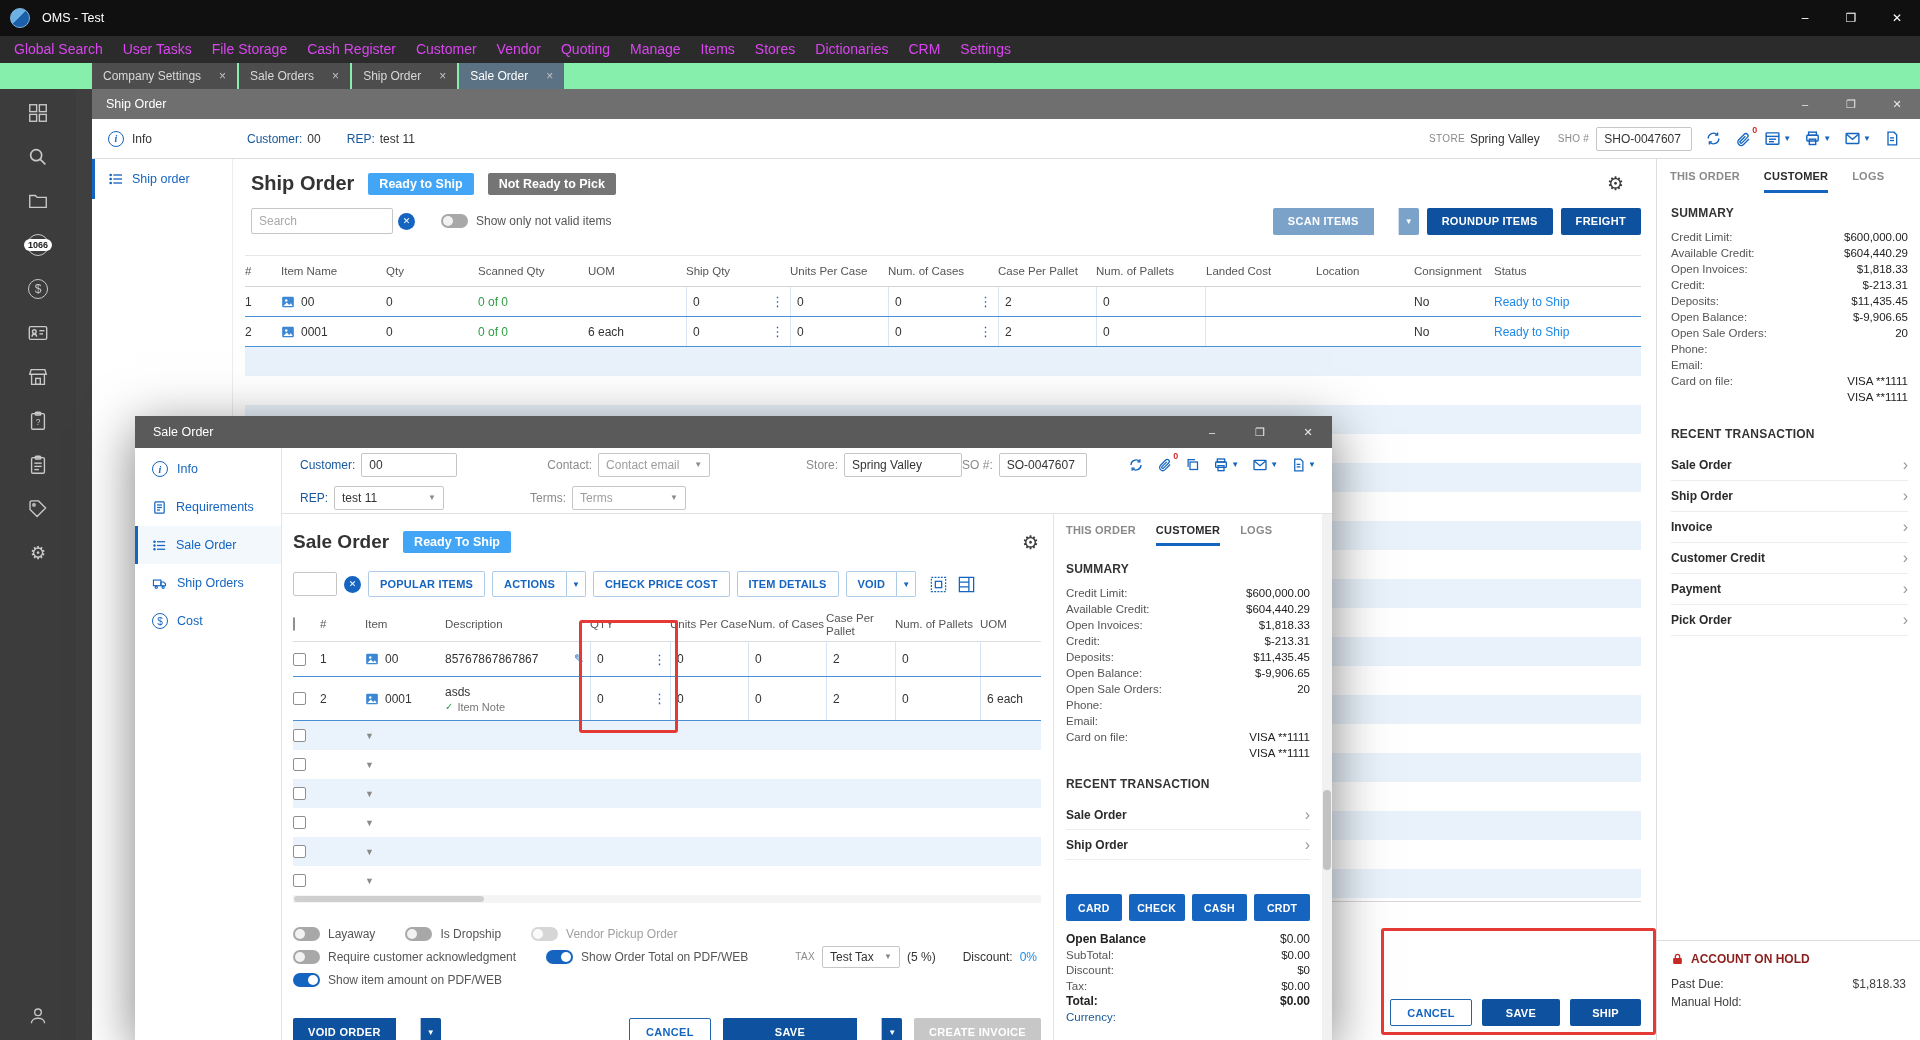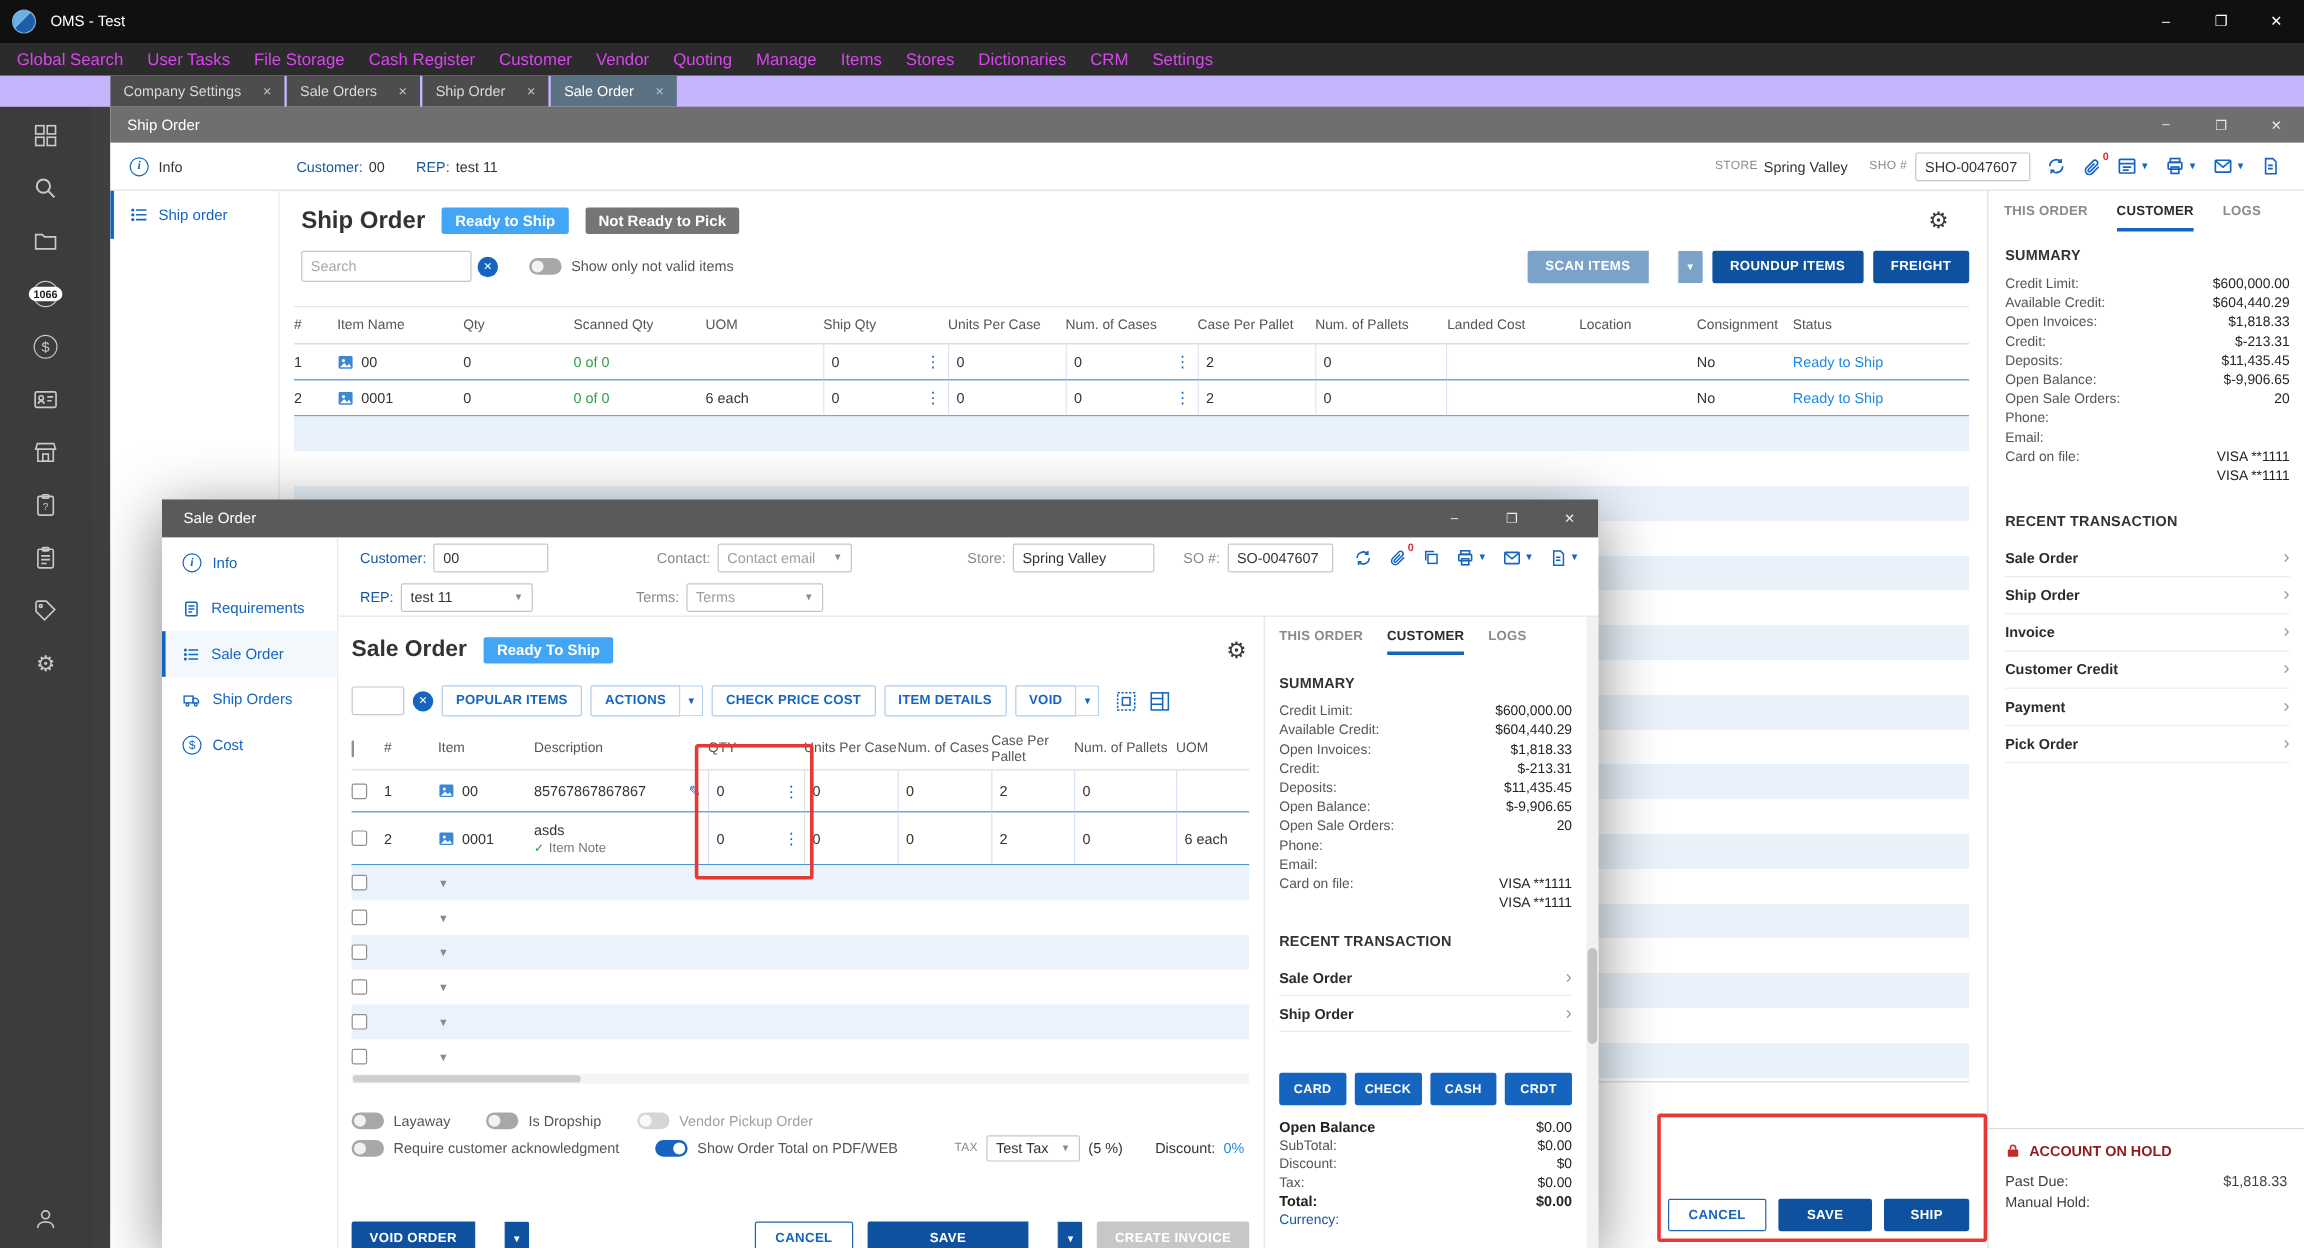--- a/index.html
+++ b/index.html
@@ -12,21 +12,21 @@
   .app-logo { width:20px; height:20px; border-radius:50%; margin-left:10px; background:linear-gradient(135deg,#6db1e4 45%,#1a5fa8 45%); border:1px solid #7fb5e0; }
   .app-title { margin-left:12px; font-size:12.5px; }
   .win-btns { margin-left:auto; display:flex; height:100%; }
   .win-btn { width:46px; height:100%; display:flex; align-items:center; justify-content:center; font-size:12px; color:#fff; }
 
   
   .menubar { position:absolute; left:0; top:36px; width:1920px; height:27px; background:#2b2b2b; display:flex; align-items:center; padding-left:4px; z-index:5; }
   .menu-item { padding:0 10px; color:#d946ef; font-size:14px; line-height:27px; white-space:nowrap; }
 
   
-  .tabstrip { position:absolute; left:0; top:63px; width:1920px; height:26px; background:#c4b5fd; display:flex; align-items:flex-end; padding-left:92px; gap:2px; z-index:5; }
+  .tabstrip { position:absolute; left:0; top:63px; width:1920px; height:26px; background:#86efac; display:flex; align-items:flex-end; padding-left:92px; gap:2px; z-index:5; }
   .tab { height:26px; display:flex; align-items:center; background:#4d4d4d; color:#d9d9d9; font-size:12px; padding:0 11px; white-space:nowrap; }
   .tab.active { background:#5b7184; color:#fff; }
   .tab-close { font-size:12px; color:#c2c2c2; margin-left:18px; }
 
   
   .sidebar { position:absolute; left:0; top:89px; width:76px; bottom:0; background:#3c3c3c; display:flex; flex-direction:column; align-items:center; padding-top:12px; z-index:4; }
   .side-icon { width:24px; height:24px; margin-bottom:20px; display:flex; align-items:center; justify-content:center; color:#c9c9c9; position:relative; font-size:18px; }
   .badge-circle { width:22px; height:22px; border:1.5px solid #c9c9c9; border-radius:50%; }
   .badge-pill { position:absolute; left:50%; top:50%; transform:translate(-50%,-50%); background:#fff; border-radius:7px; padding:1px 4px; font-size:9px; font-weight:bold; color:#222; white-space:nowrap; }
   .dollar-circle, .cost-circle { width:20px; height:20px; border:1.5px solid #c9c9c9; border-radius:50%; display:flex; align-items:center; justify-content:center; font-size:12px; color:#c9c9c9; }
@@ -668,21 +668,21 @@
     <div class="dh-row">
       <span class="lbl-blue">Customer:</span>
       <input class="field" style="width: 96px; margin-left: 6px;" readonly="" value="00">
       <span class="lbl-gray" style="margin-left:90px;">Contact:</span>
       <div class="field sel" style="width:112px;margin-left:6px;">
         <span class="placeholder">Contact email</span>
         <span class="caret-g">▼</span>
       </div>
       <span class="lbl-gray" style="margin-left:96px;">Store:</span>
       <input class="field" style="width: 118px; margin-left: 6px;" readonly="" value="Spring Valley">
-      <span class="lbl-gray" style="margin-left:24px;">SO #:</span>
+      <span class="lbl-gray" style="">SO #:</span>
       <input class="field" style="width: 88px; margin-left: 6px;" readonly="" value="SO-0047607">
       <div class="dh-icons">
         <span class="tb-icon">
           <svg width="16" height="16" viewBox="0 0 24 24" fill="none" stroke="#1565c0" stroke-width="2">
               <path d="M4.5 12a7.5 7.5 0 0 1 13-5.1"></path>
               <polyline points="17.8 3.4 17.8 7.2 14 7.2"></polyline>
               <path d="M19.5 12a7.5 7.5 0 0 1-13 5.1"></path>
               <polyline points="6.2 20.6 6.2 16.8 10 16.8"></polyline>
             </svg>
         </span>
@@ -998,20 +998,26 @@
           <span class="small-lbl">TAX</span>
           <span class="field sel" style="width:78px;height:22px;">
               <span>Test Tax</span>
               <span class="caret-g">▼</span>
             </span>
           <span>(5 %)</span>
           <span style="margin-left:20px;">Discount:</span>
           <span class="pct-link">0%</span>
         </span>
       </div>
+      <div class="opt-row">
+        <span class="grp">
+            <span class="tgl on"></span>
+            <span class="tgl-lbl">Show item amount on PDF/WEB</span>
+          </span>
+      </div>
     </div>
 
     <div class="dm-footer">
       <div class="split">
         <div class="btn-navy mainseg">VOID ORDER</div>
         <div class="caretseg" style="background:#0d519f;">▼</div>
       </div>
       <div class="spacer"></div>
       <div class="btn-outline" style="height:28px;">CANCEL</div>
       <div class="split">

